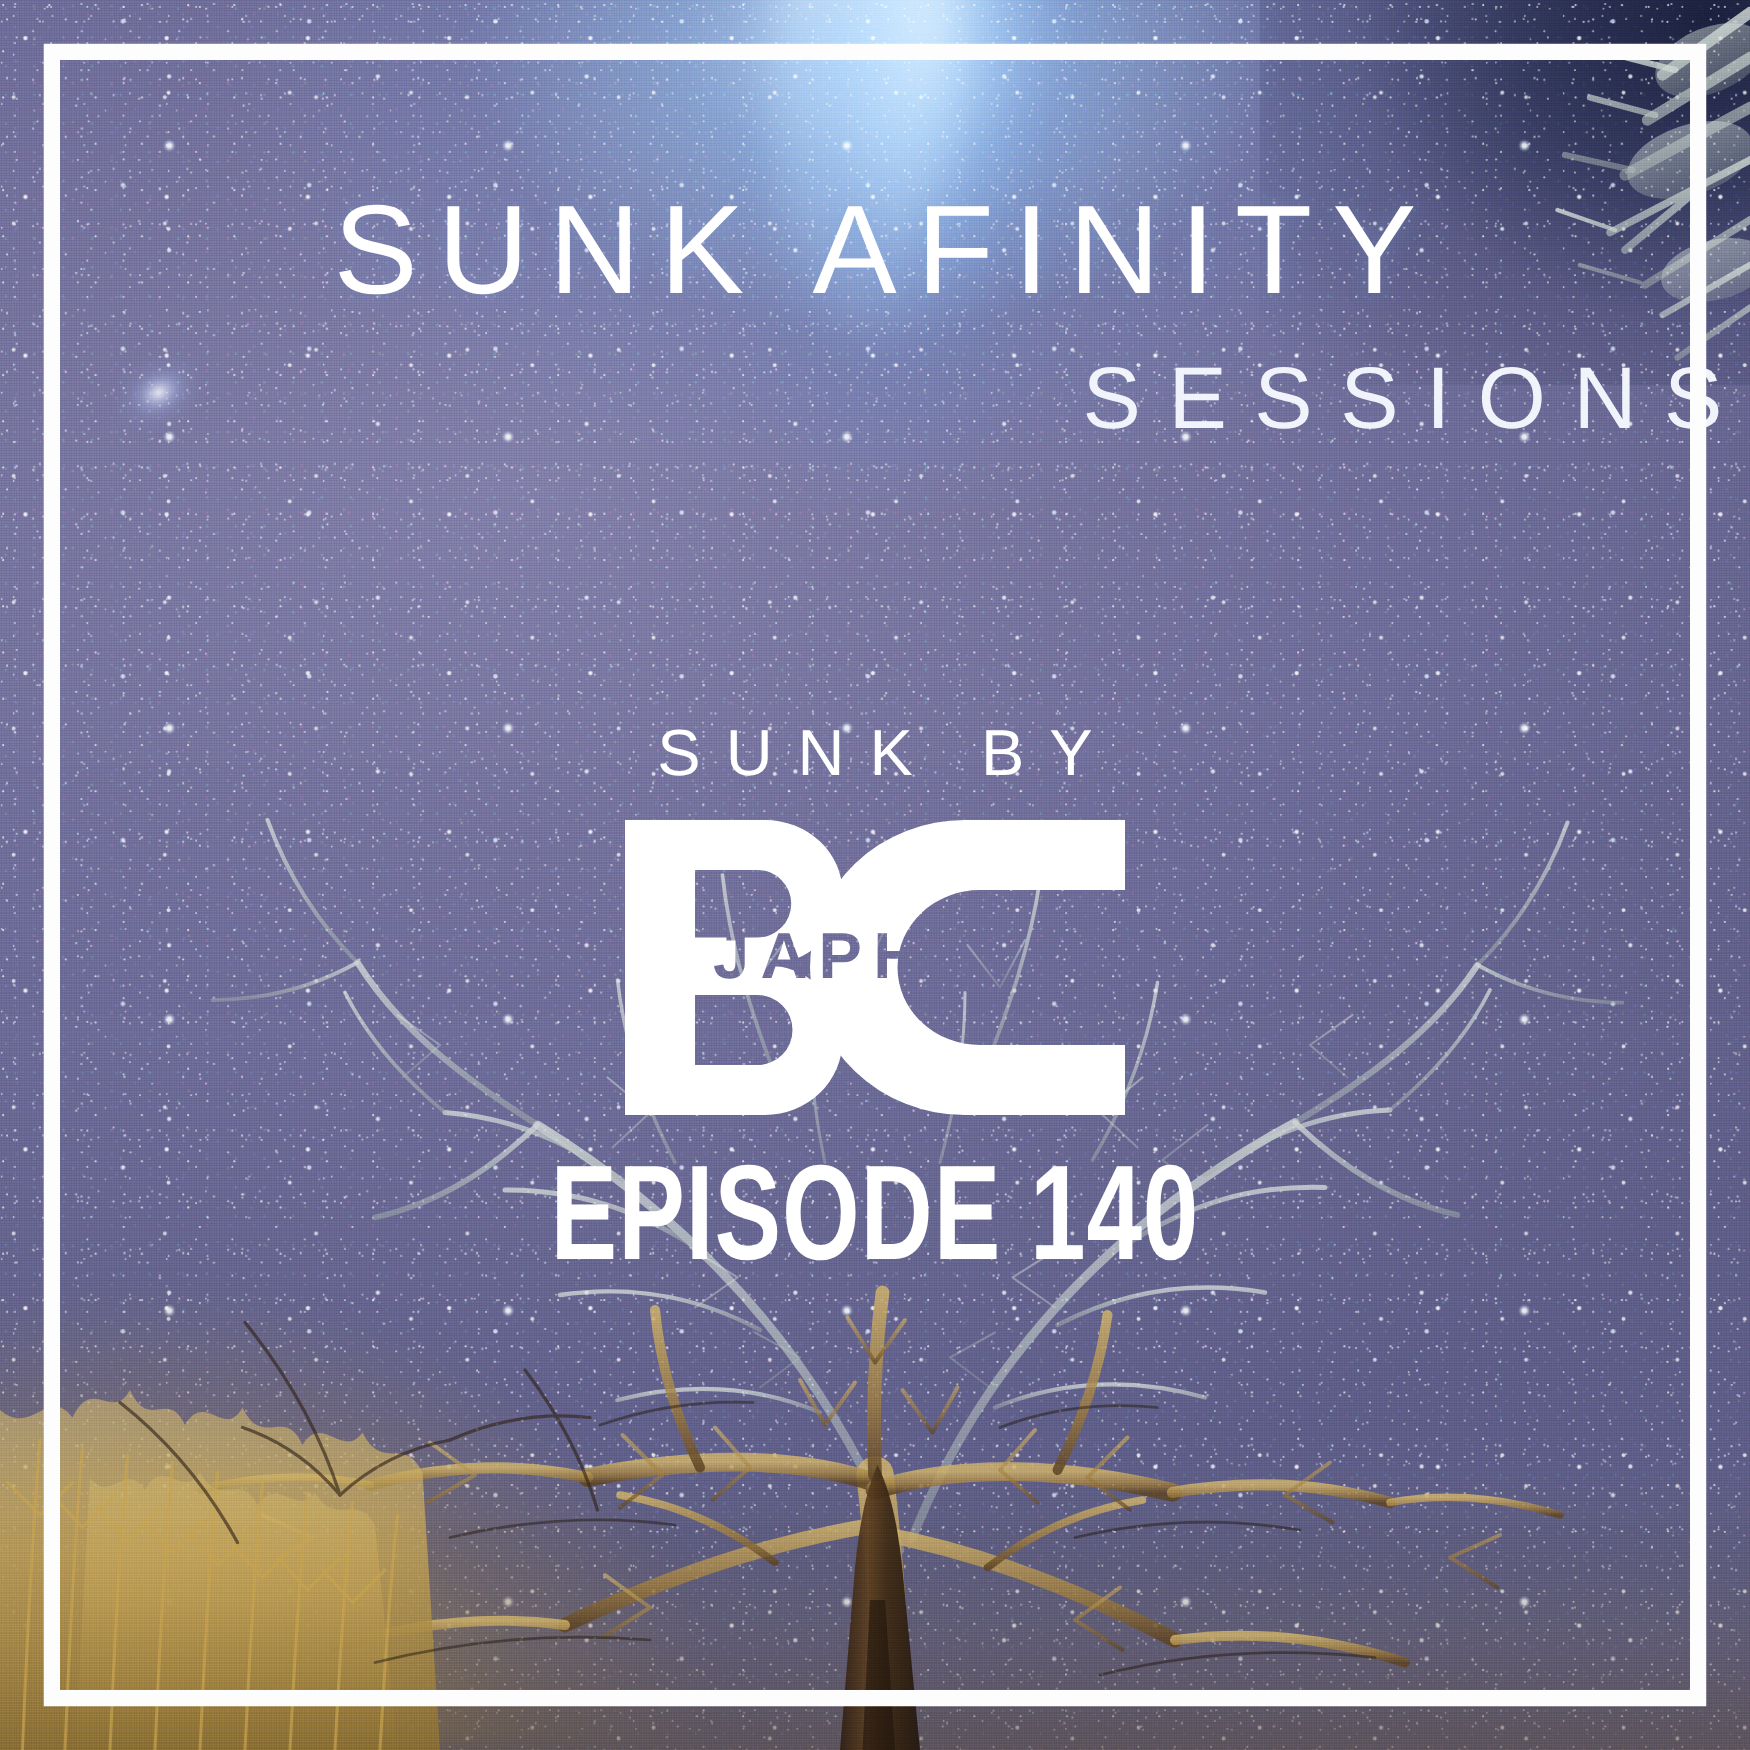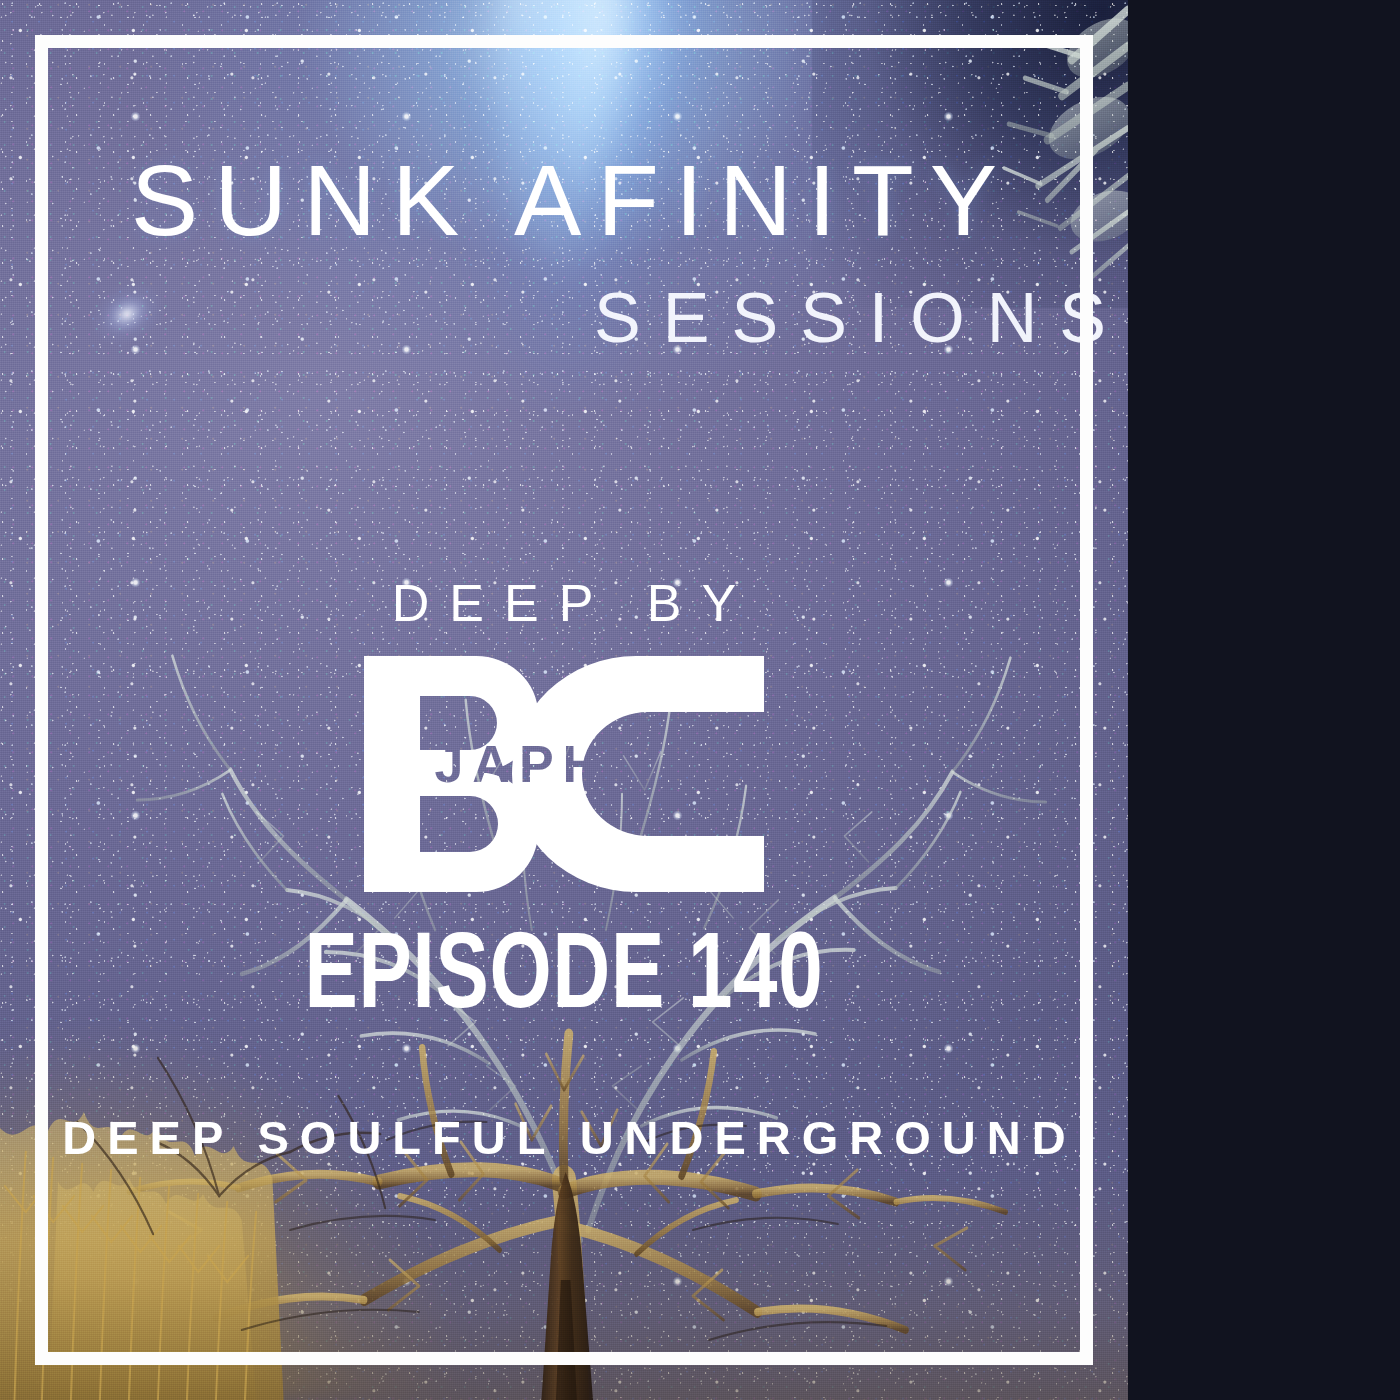--- a/index.html
+++ b/index.html
@@ -5,21 +5,21 @@
   html, body {
     margin: 0; padding: 0;
     background: #11131f;
   }
   body {
     font-family: "Liberation Sans", sans-serif;
   }
 
   #cover {
     position: relative;
-    width: 1128px;
+    width: 1400px;
     height: 1400px;
     overflow: hidden;
     background: #d946ef;
     user-select: none;
   }
 
   
   .layer { position: absolute; inset: 0; }
 
   #sky-base {
@@ -462,21 +462,21 @@
   </div>
 
   <div class="layer" id="grain"></div>
 
   <div id="content">
 
     <div id="title">SUNK AFINITY</div>
 
     <div id="subtitle">SESSIONS</div>
 
-    <div id="mixed-by">DEEP BY</div>
+    <div id="mixed-by">SUNK BY</div>
 
     <div id="logo">
       <svg viewBox="0 0 412 248" aria-hidden="true">
         <defs>
           <mask id="knockout-japhet">
             <rect x="0" y="0" width="412" height="248" fill="#fff"></rect>
             <text x="206" y="132" text-anchor="middle" font-family="'Liberation Sans', sans-serif" font-size="52" font-weight="700" letter-spacing="9" fill="#000">JAPHET</text>
           </mask>
         </defs>
 
@@ -497,17 +497,16 @@
                    V186
                    H290
                    a66 62 0 0 1 0 -124
                    H406 Z"></path>
         </g>
       </svg>
     </div>
 
     <div id="episode">EPISODE 140</div>
 
-    <div id="tagline">DEEP SOULFUL UNDERGROUND</div>
   </div>
 
   <div id="frame"></div>
 </div>
 
 </body></html>

